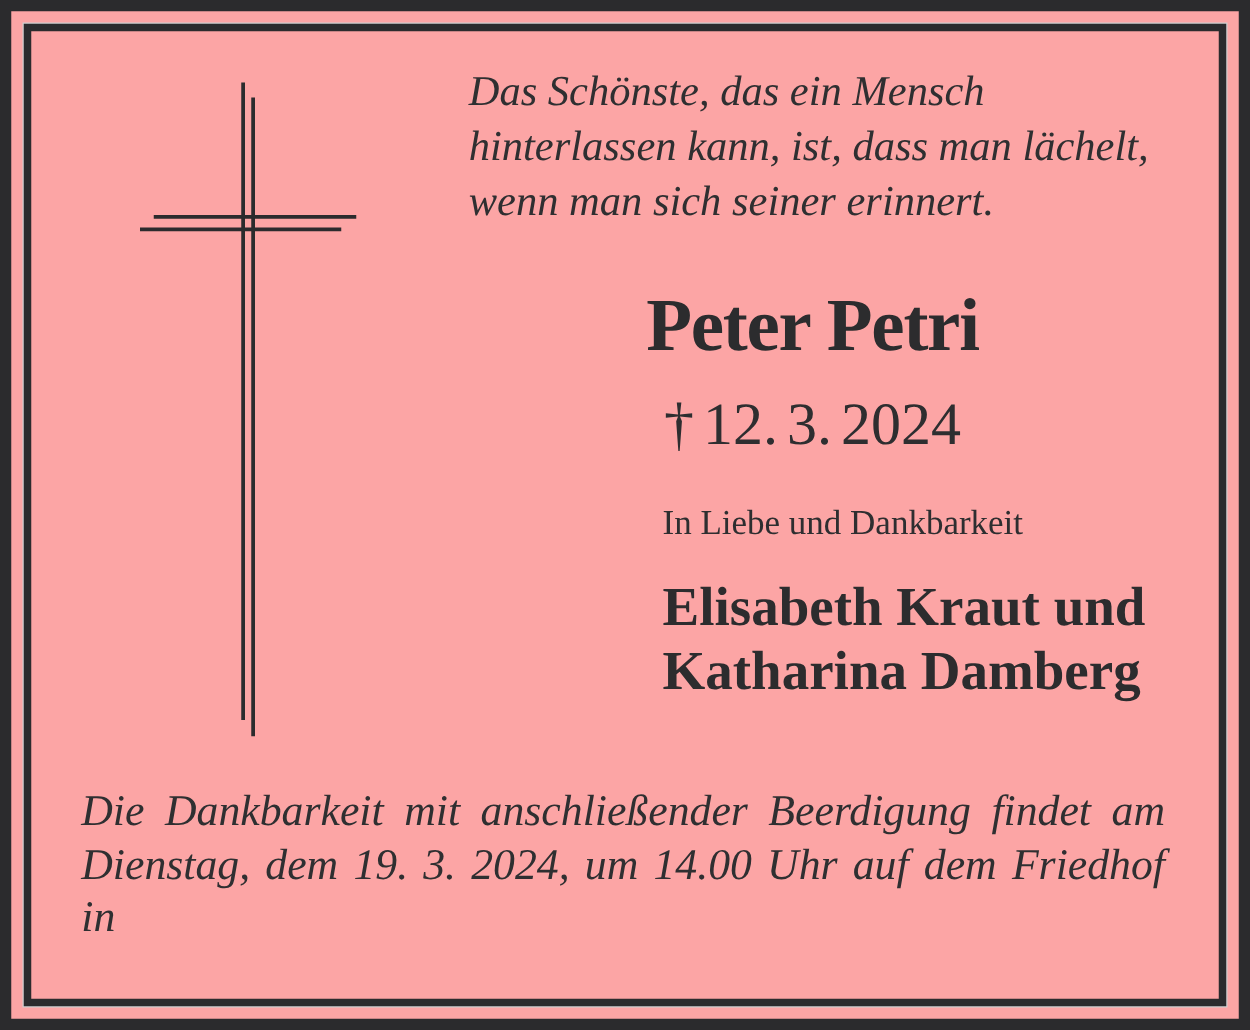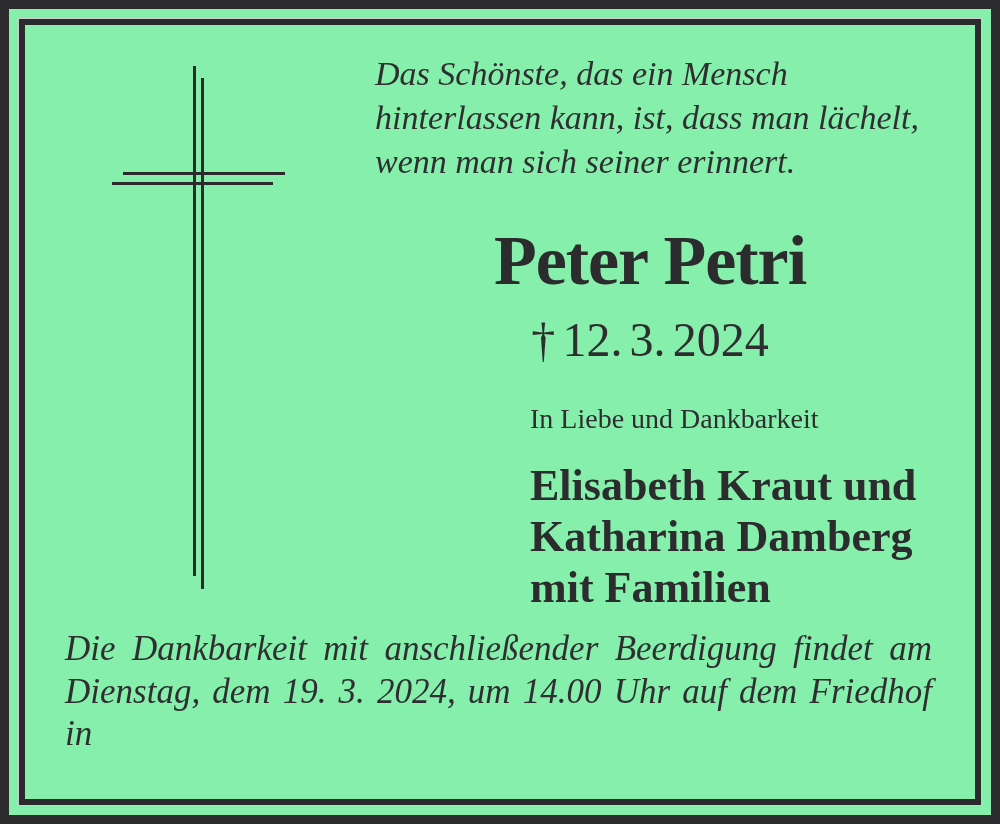--- a/index.html
+++ b/index.html
@@ -4,21 +4,21 @@
 <style>
   html, body {
     margin: 0;
     padding: 0;
     background: #ffffff;
   }
   .page {
     position: relative;
     width: 1000px;
     height: 824px;
-    background: #86efac;
+    background: #fca5a5;
     font-family: "Liberation Serif", "DejaVu Serif", serif;
     color: #2e2e30;
     overflow: hidden;
   }
   .outer-frame {
     position: absolute;
     inset: 0;
     border: 9px solid #2b2b2d;
     box-sizing: border-box;
   }
@@ -51,21 +51,21 @@
   }
 
   .name-block {
     position: absolute;
     left: 365px;
     top: 213px;
     width: 570px;
     text-align: center;
   }
   .deceased-name {
-    font-size: 70px;
+    font-size: 60px;
     line-height: 95px;
     font-weight: bold;
     color: #2c2c2e;
     letter-spacing: -1px;
     white-space: nowrap;
   }
   .dates-row {
     position: absolute;
     left: 365px;
     top: 312px;
@@ -143,21 +143,20 @@
 
   <div class="dates-row">
     <span><span>†</span> <span>12. 3. 2024</span></span>
   </div>
 
   <div class="family-block">
     <div class="family-intro">In Liebe und Dankbarkeit</div>
     <div class="family-names">
       <div class="family-name">Elisabeth Kraut und</div>
       <div class="family-name">Katharina Damberg</div>
-      <div class="family-name">mit Familien</div>
     </div>
   </div>
 
   <div class="announcement">
     <div class="announcement-line justified">Die Dankbarkeit mit anschließender Beerdigung findet am</div>
     <div class="announcement-line justified">Dienstag, dem 19. 3. 2024, um 14.00 Uhr auf dem Friedhof in</div>
   </div>
 
 </div>
 

